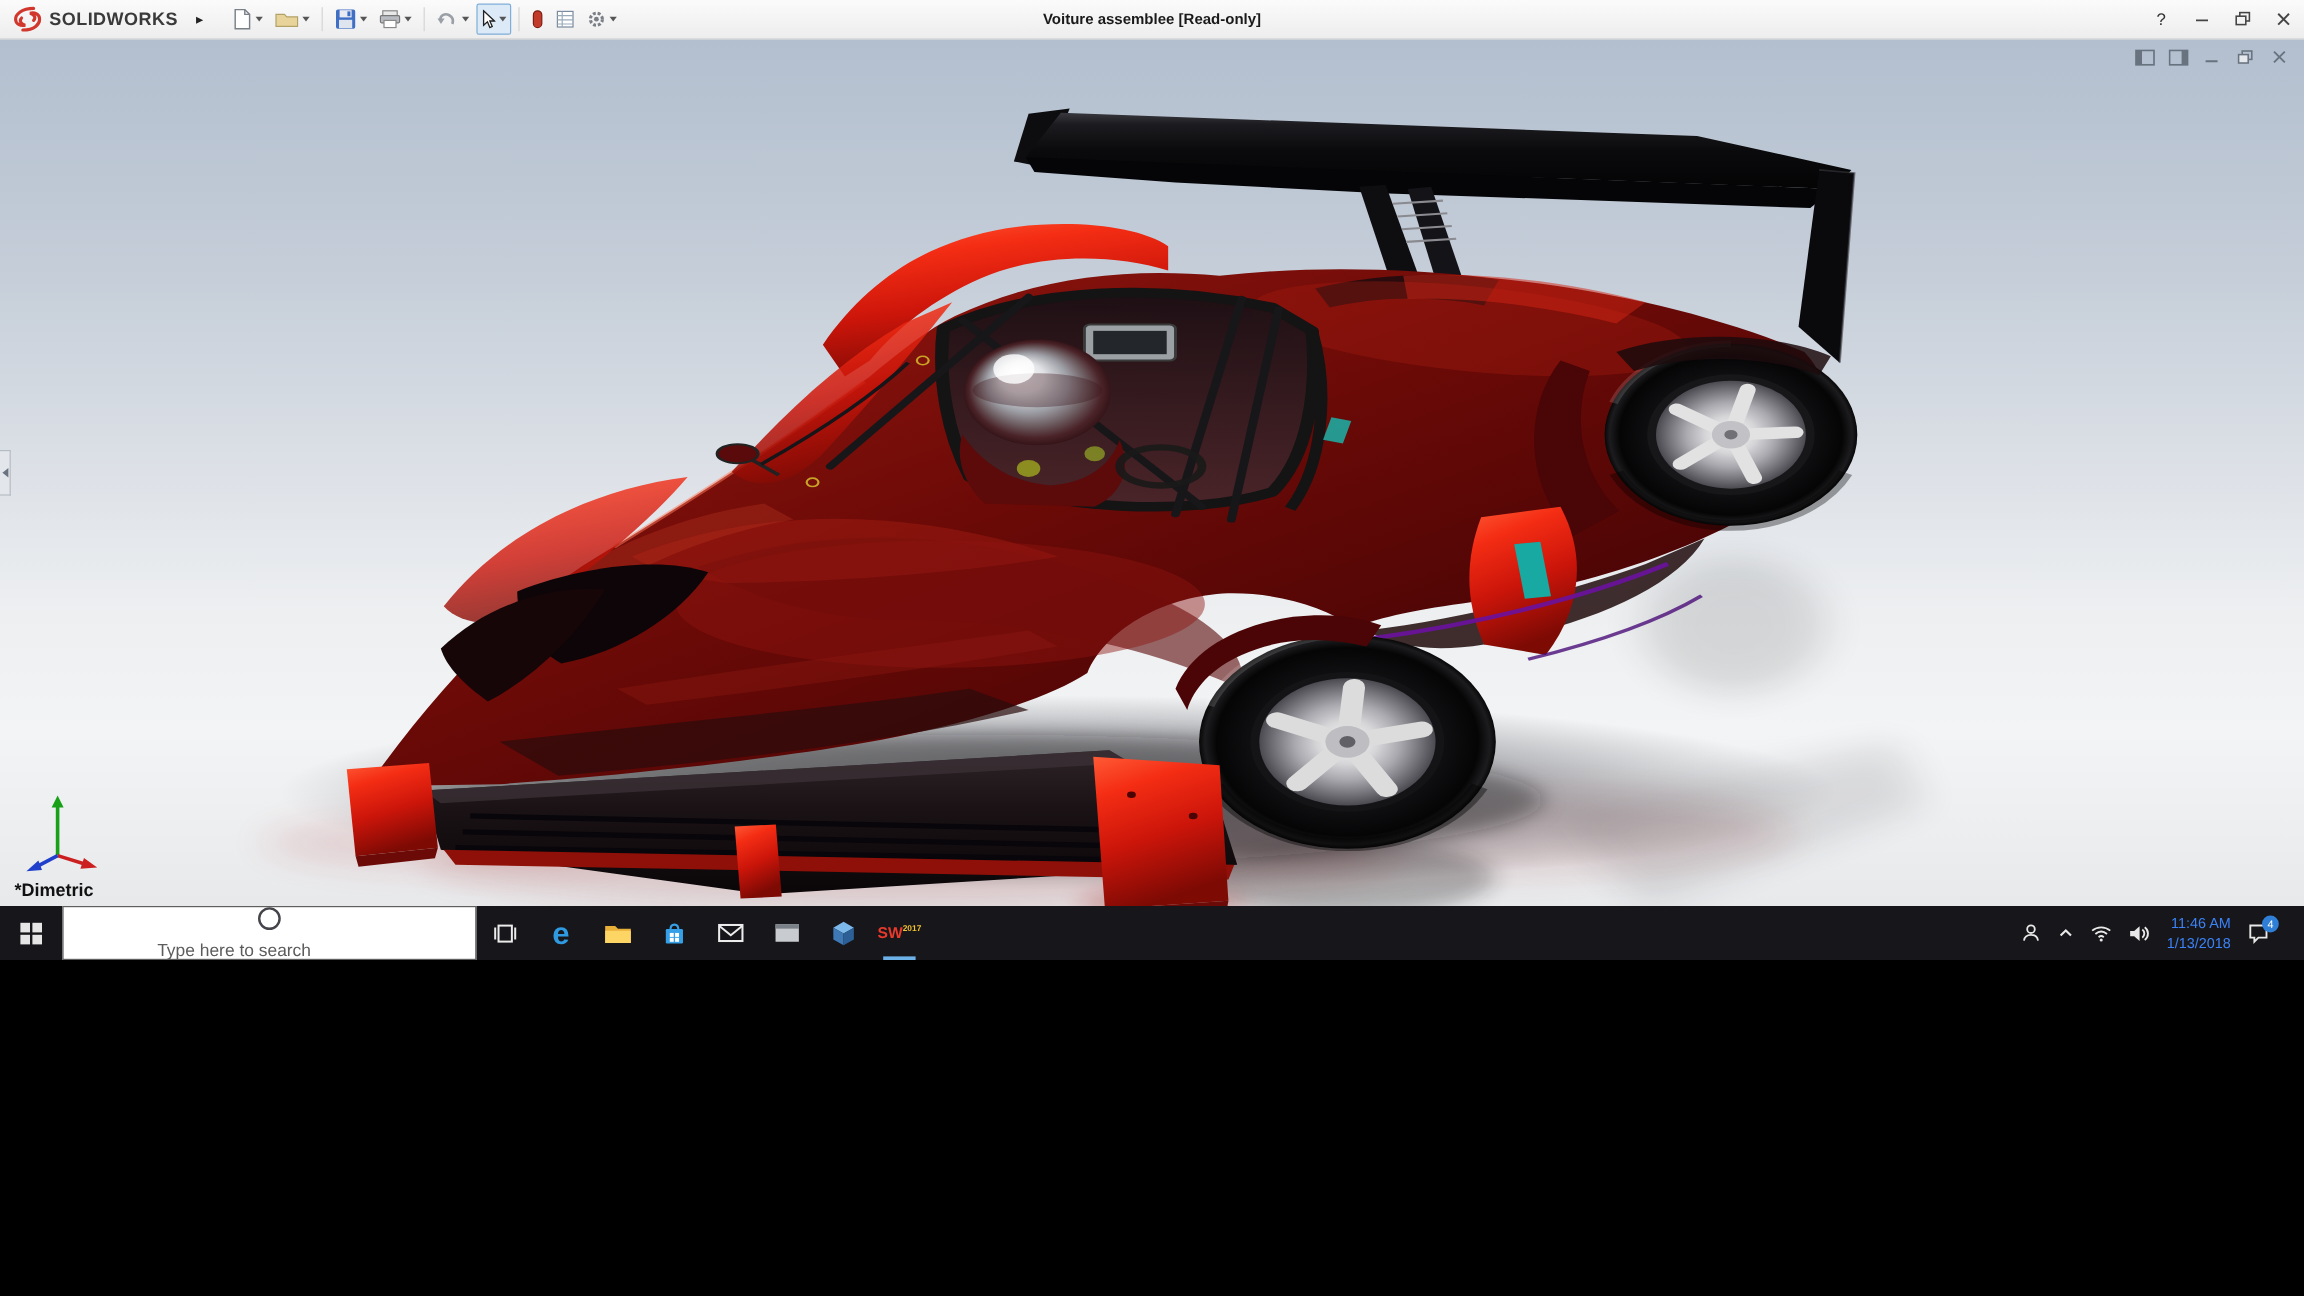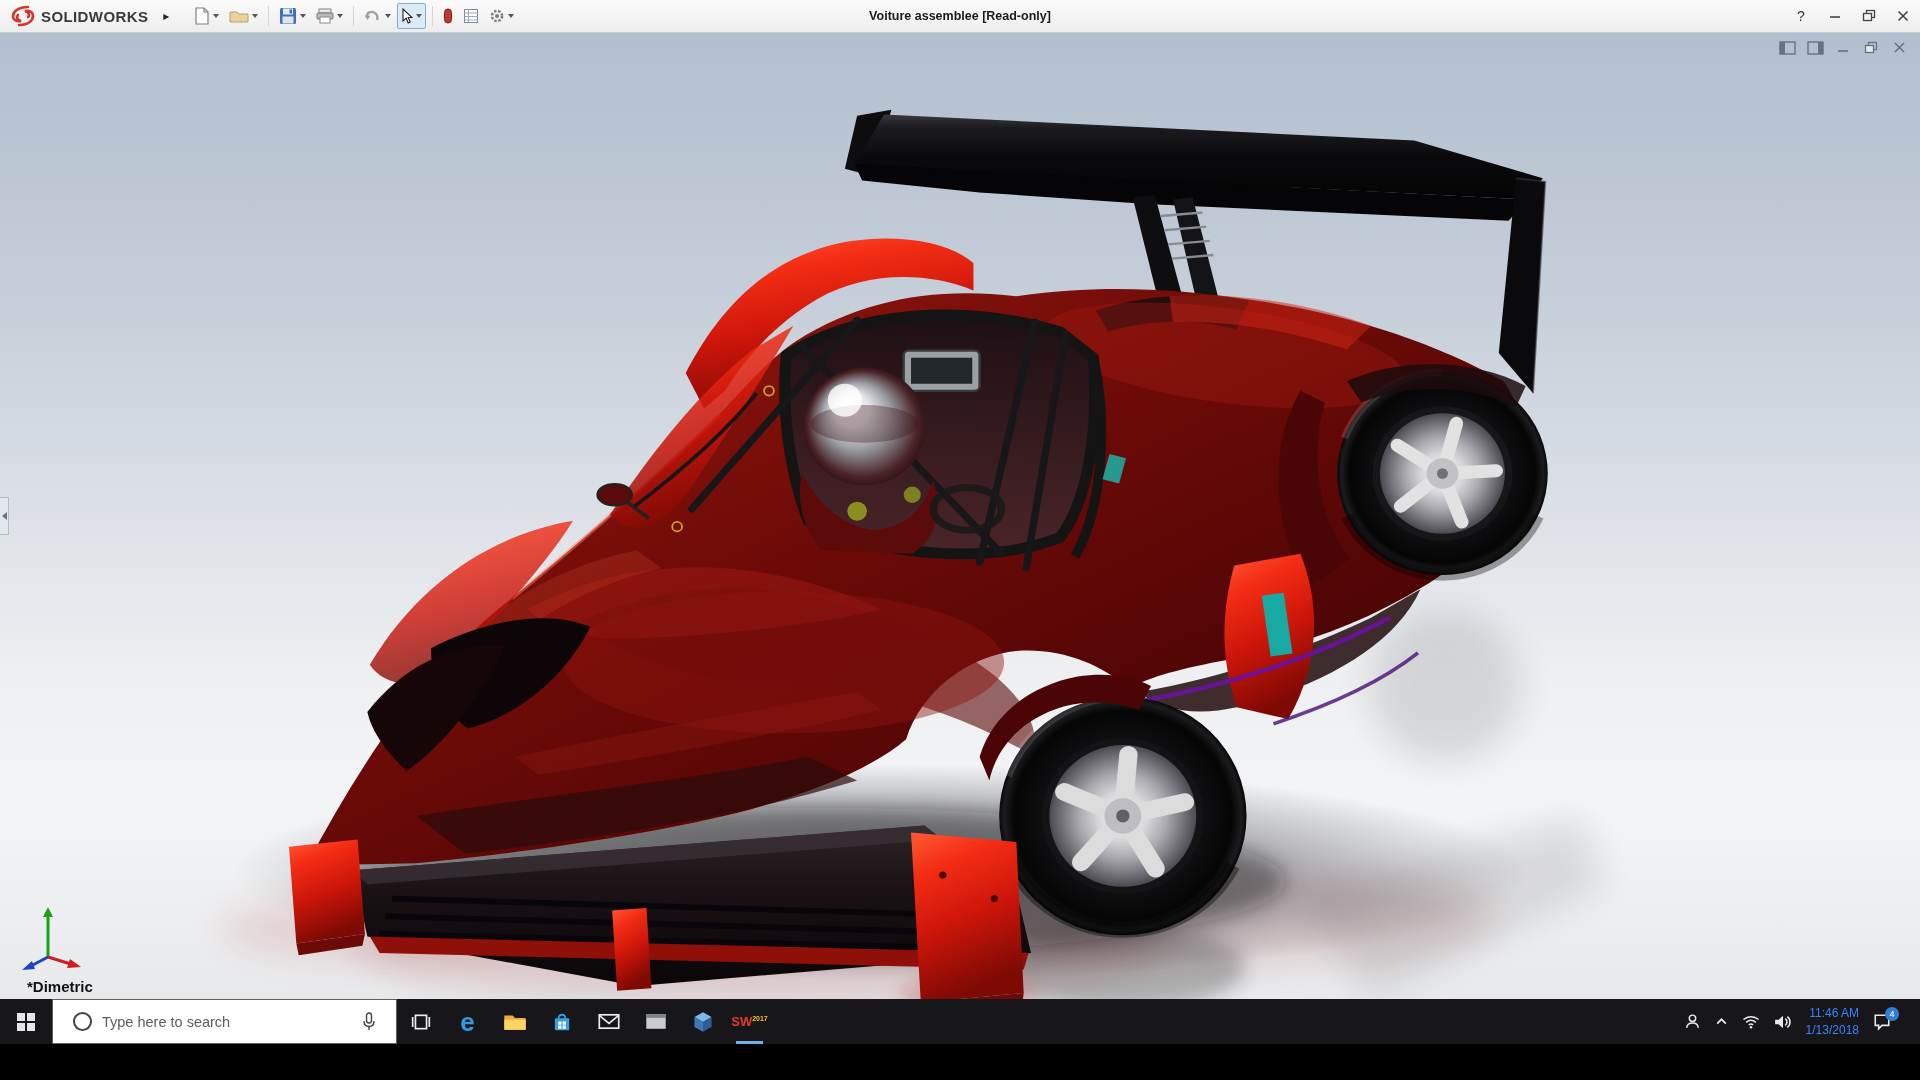--- a/index.html
+++ b/index.html
@@ -1,17 +1,17 @@
 <!DOCTYPE html>
 <html><head>
 <meta charset="utf-8">
 <style>
   * { box-sizing: border-box; margin: 0; padding: 0; }
   html,body { width:1920px; height:1080px; overflow:hidden; font-family:"Liberation Sans", sans-serif; background:#000; }
-  .screen { position:relative; width:1920px; height:1044px; background:#fff; }
+  .screen { position:relative; width:1920px; height:800px; background:#fff; }
 
   
   .titlebar { position:absolute; top:0; left:0; right:0; height:33px; background:linear-gradient(#fbfbfb,#ededed); border-bottom:1px solid #c9c9c9; display:flex; align-items:center; }
   .logo-group { display:flex; align-items:center; gap:5px; padding:0 8px 0 10px; }
   .brand-text { font-weight:bold; font-size:15px; color:#3a3a3a; letter-spacing:.4px; }
   .expand-btn { width:20px; height:24px; display:flex; align-items:center; justify-content:center; font-size:12px; color:#222; cursor:default; }
   .toolbar { display:flex; align-items:center; gap:2px; margin-left:14px; }
   .tb-btn { height:26px; display:flex; align-items:center; justify-content:center; padding:0 3px; border:1px solid transparent; border-radius:2px; }
   .tb-btn.active { background:#dce9f7; border-color:#7fadd8; }
   .caret { width:0; height:0; border-left:3px solid transparent; border-right:3px solid transparent; border-top:4px solid #555; margin-left:3px; }
@@ -21,29 +21,29 @@
   .win-btn { width:34px; height:100%; display:flex; align-items:center; justify-content:center; color:#333; font-size:14px; }
 
   
   .viewport { position:absolute; top:33px; left:0; right:0; bottom:45px;
     background:linear-gradient(180deg,#b3bfcf 0%,#c4cdd8 26%,#dde1e7 50%,#edeff1 66%,#f3f4f5 80%,#e8e9eb 100%); overflow:hidden; }
   .car { position:absolute; inset:0; width:100%; height:100%; }
   .doc-controls { position:absolute; top:7px; right:12px; display:flex; gap:10px; opacity:.85; }
   .doc-btn { width:18px; height:15px; display:flex; align-items:center; justify-content:center; }
   .left-tab { position:absolute; left:0; top:50%; transform:translateY(-50%); width:9px; height:38px; background:#e3e6ea; border:1px solid #b6bcc4; border-left:none; display:flex; align-items:center; justify-content:center; }
   .left-tab i { width:0; height:0; border-top:4px solid transparent; border-bottom:4px solid transparent; border-right:5px solid #6a7480; }
-  .view-label { position:absolute; left:27px; bottom:4px; font-size:15px; font-weight:bold; color:#111; }
+  .view-label { position:absolute; left:12px; bottom:4px; font-size:15px; font-weight:bold; color:#111; }
   .triad { position:absolute; left:18px; bottom:28px; }
 
   
   .taskbar { position:absolute; bottom:0; left:0; right:0; height:45px; background:#17171b; display:flex; align-items:stretch; color:#e8e8e8; }
   .start-btn { width:52px; display:flex; align-items:center; justify-content:center; }
   .winlogo { display:grid; grid-template-columns:8px 8px; grid-template-rows:8px 8px; gap:2px; }
   .winlogo i { background:#e6e6e6; }
-  .search-box { width:345px; background:#ffffff; border:1px solid #5f5f5f; display:flex; align-items:center; gap:10px; padding:0 20px; }
+  .search-box { width:345px; background:#ffffff; border:1px solid #5f5f5f; display:flex; align-items:center; gap:10px; padding:0 0;flex-direction:column; }
   .cortana { width:19px; height:19px; border:2px solid #44444a; border-radius:50%; flex:none; }
   .search-box input { flex:1; border:none; outline:none; font-size:14.5px; color:#222; font-family:"Liberation Sans",sans-serif; background:transparent; }
   .search-box input::placeholder { color:#5c5c5c; opacity:1; }
   .task-icons { display:flex; align-items:stretch; }
   .task-icon { width:47px; display:flex; flex-direction:column; align-items:center; justify-content:center; position:relative; }
   .task-icon.running::after { content:""; position:absolute; bottom:0; left:10px; right:10px; height:3px; background:#6cb2e8; }
   .edge-e { font-size:26px; font-weight:bold; color:#2f9ae0; line-height:1; }
   .sw-badge { display:flex; flex-direction:row; line-height:1; }
   .sw-badge .l1 { font-size:13px; font-weight:bold; color:#e8392b; }
   .sw-badge .l2 { font-size:7px; font-weight:bold; color:#f2c230; }

